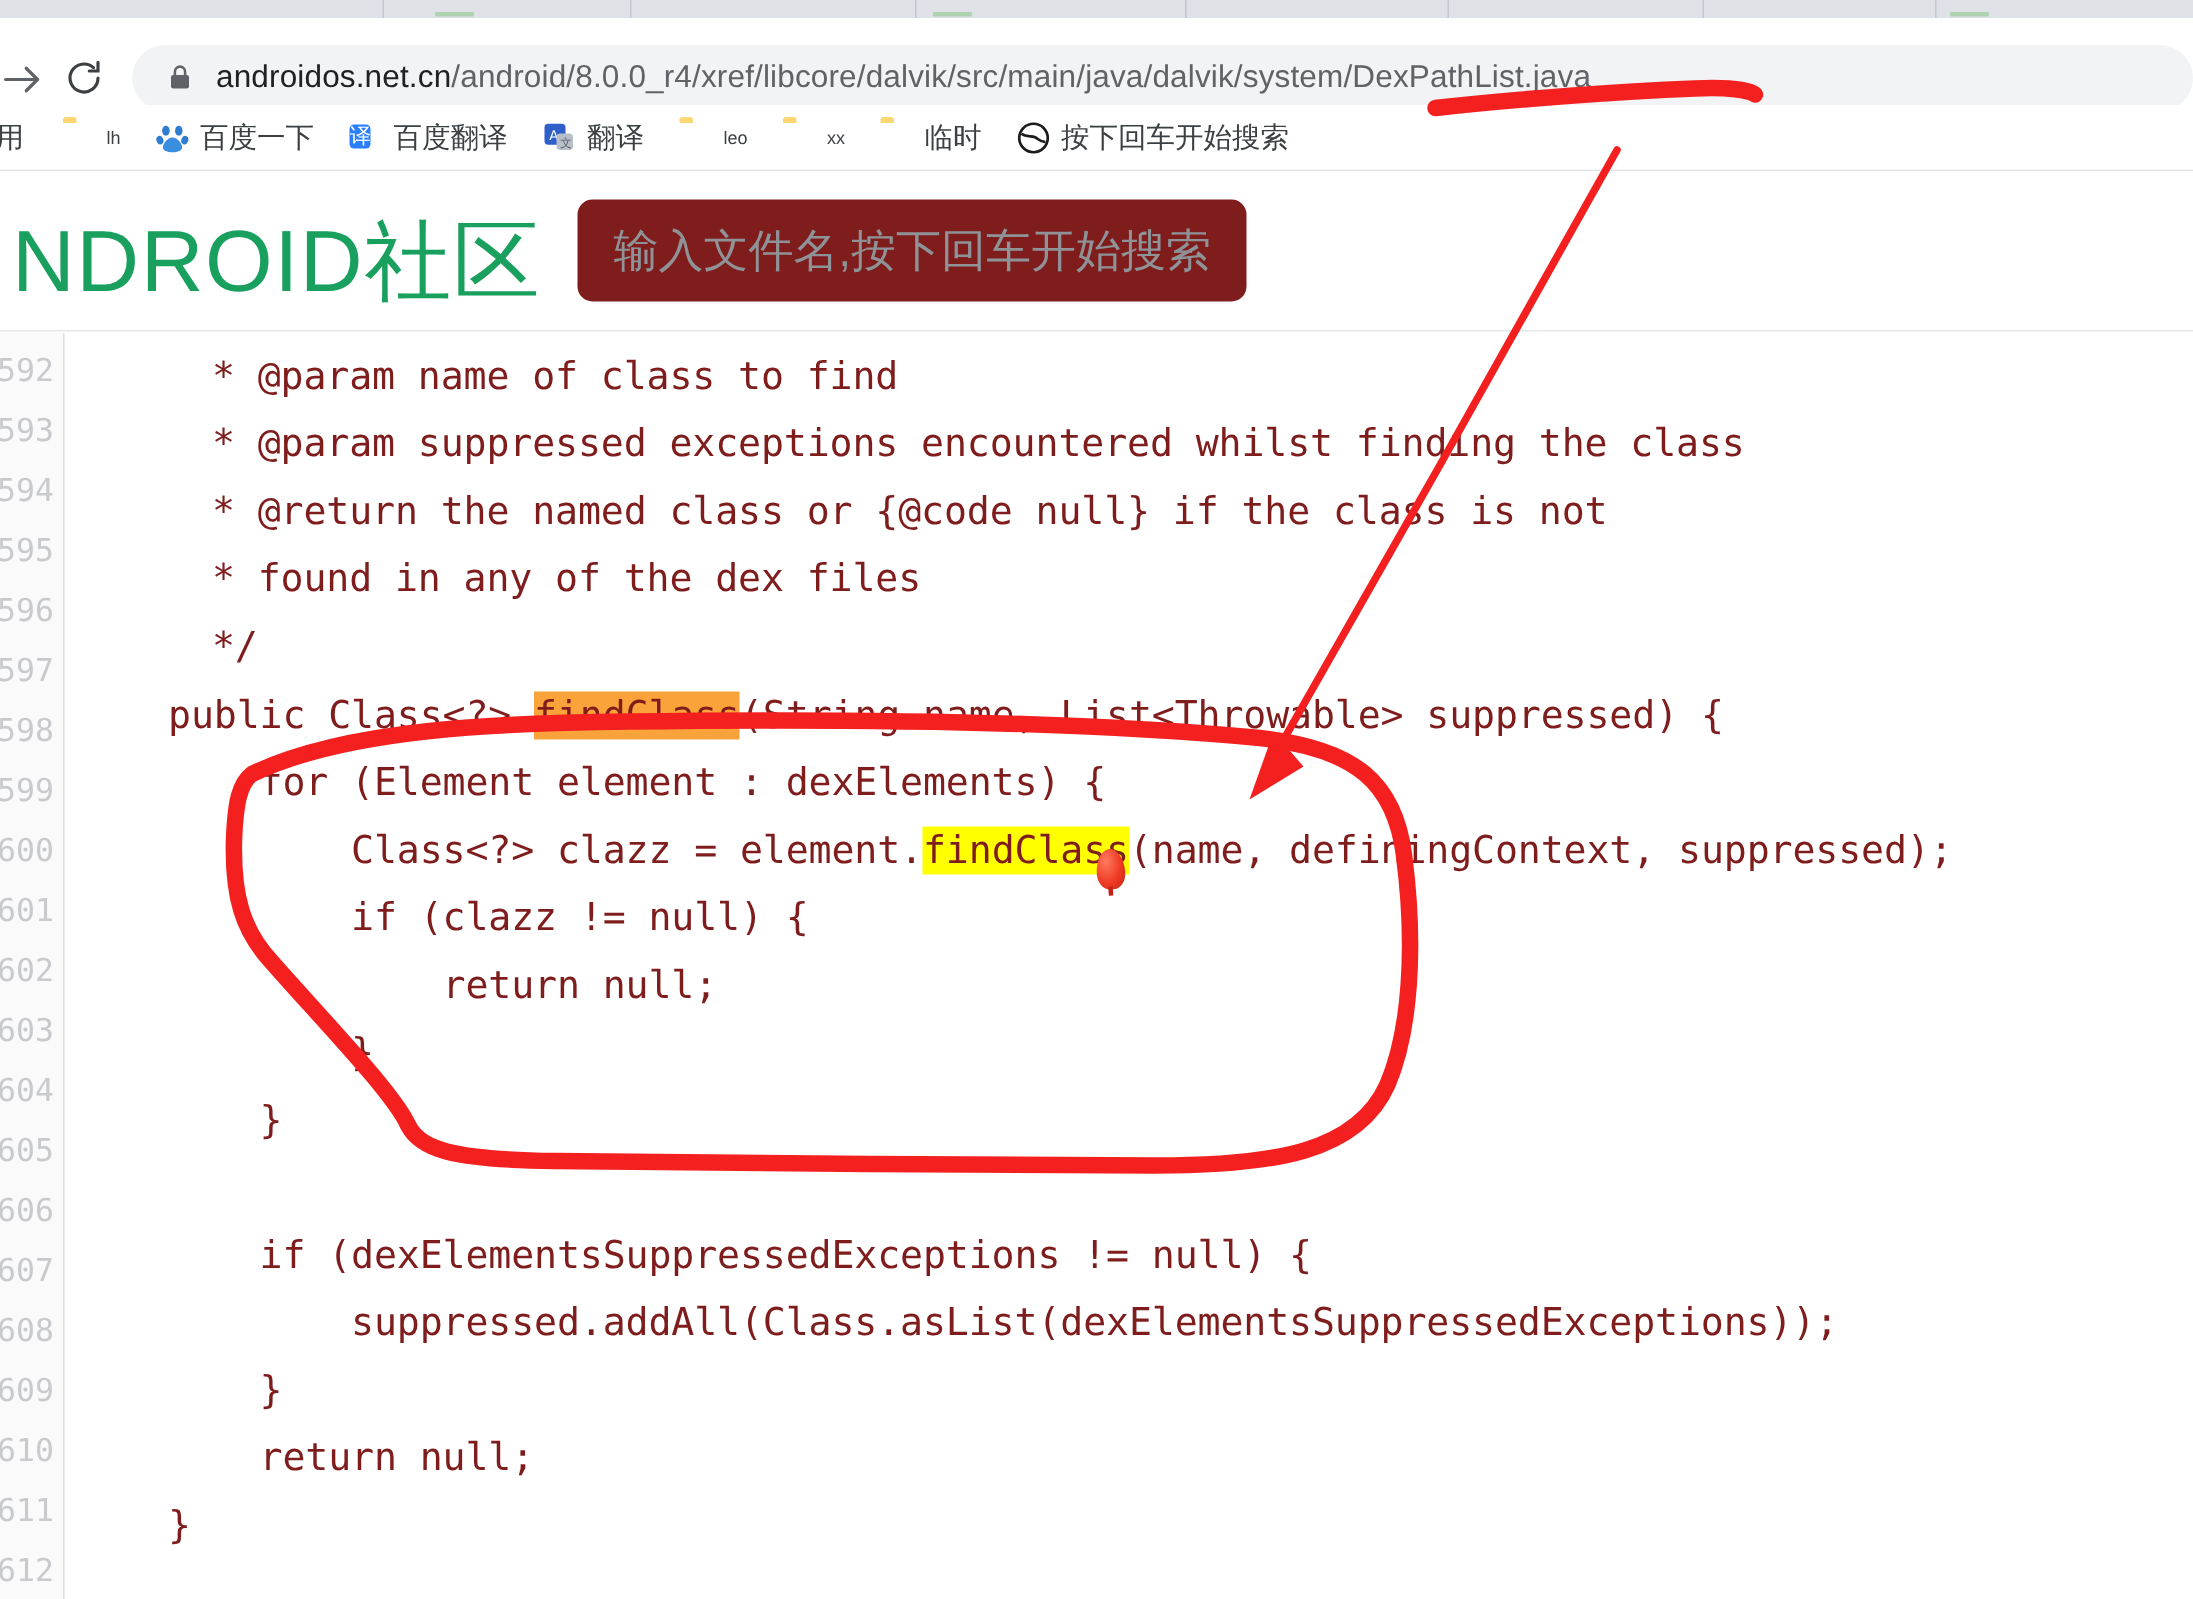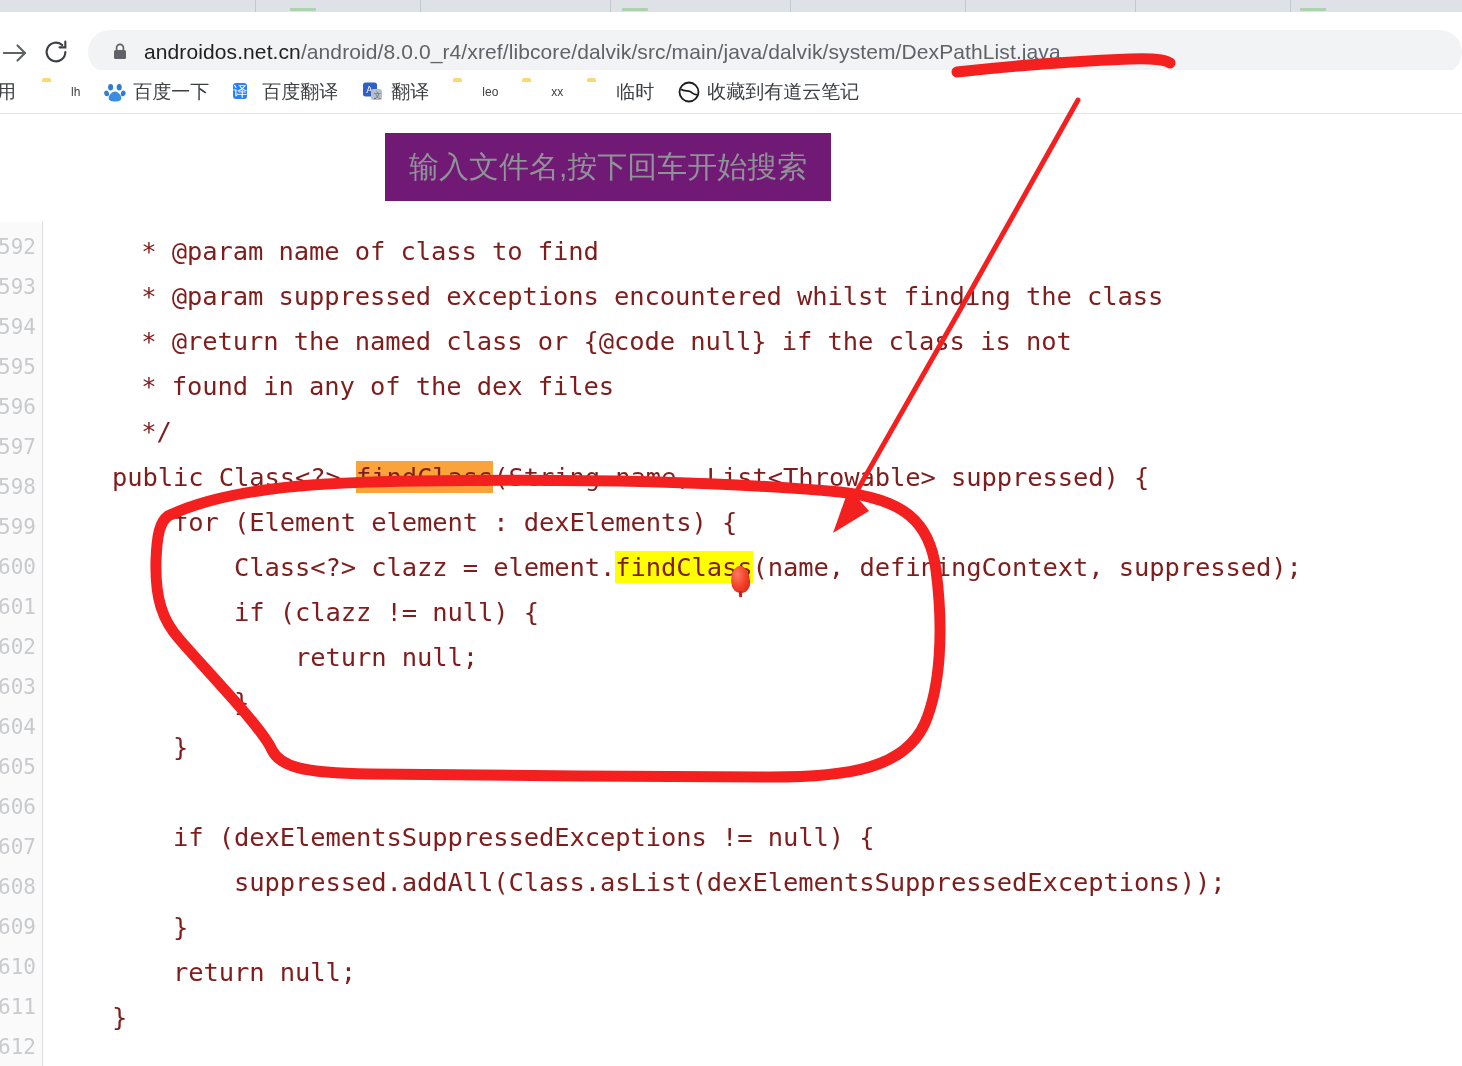--- a/index.html
+++ b/index.html
@@ -90,21 +90,21 @@
   }
   .logo {
     position: absolute; left: 8px; top: 22px;
     font-family: "Liberation Sans", sans-serif;
     font-size: 58px; font-weight: 400; color: #1aa05e;
     letter-spacing: 1px; white-space: nowrap;
   }
   .searchbox {
     position: absolute; left: 385px; top: 133px;
     width: 446px; height: 68px;
-    background: #701a75; border-radius: 0;
+    background: #7f1d1d; border-radius: 10px;
     display: flex; align-items: center; overflow: hidden;
   }
   .searchbox .ph {
     margin-left: 24px; font-size: 30px; color: #8f9296;
     white-space: nowrap; font-family: "Liberation Sans", sans-serif;
   }
   .navlinks { position: absolute; left: 860px; top: 139px; display: flex; align-items: center; }
   .navlink {
     font-size: 38px; color: #4a4a4a; margin-right: 58px; white-space: nowrap;
     font-family: "Liberation Sans", sans-serif;
@@ -240,24 +240,27 @@
       <span class="ic"><span class="ic-folder"></span></span>
       <span class="bm-label cn">临时</span>
     </div>
     <div class="bm" style="margin-left:8px">
       <span class="ic">
         <svg width="22" height="22" viewBox="0 0 22 22">
           <circle cx="11" cy="11" r="9.5" fill="none" stroke="#1c1c1c" stroke-width="1.8"></circle>
           <path d="M3 8.2c3.4 2.6 6.6 1.1 9 2.3s4 3.6 7 3.1" fill="none" stroke="#1c1c1c" stroke-width="1.8"></path>
         </svg>
       </span>
-      <span class="bm-label cn">收藏到有道云笔记</span>
-    </div>
-  </div>
-
+      <span class="bm-label cn">按下回车开始搜索</span>
+    </div>
+  </div>
+
+  <div class="siteheader">
+    <div class="logo">NDROID社区</div>
+  </div>
   <div class="searchbox">
     <span class="ph">输入文件名,按下回车开始搜索</span>
   </div>
 
   <div class="codewrap">
     <div class="gutter">
       <div class="ln" style="top:14px">592</div>
       <div class="ln" style="top:54px">593</div>
       <div class="ln" style="top:94px">594</div>
       <div class="ln" style="top:134px">595</div>

